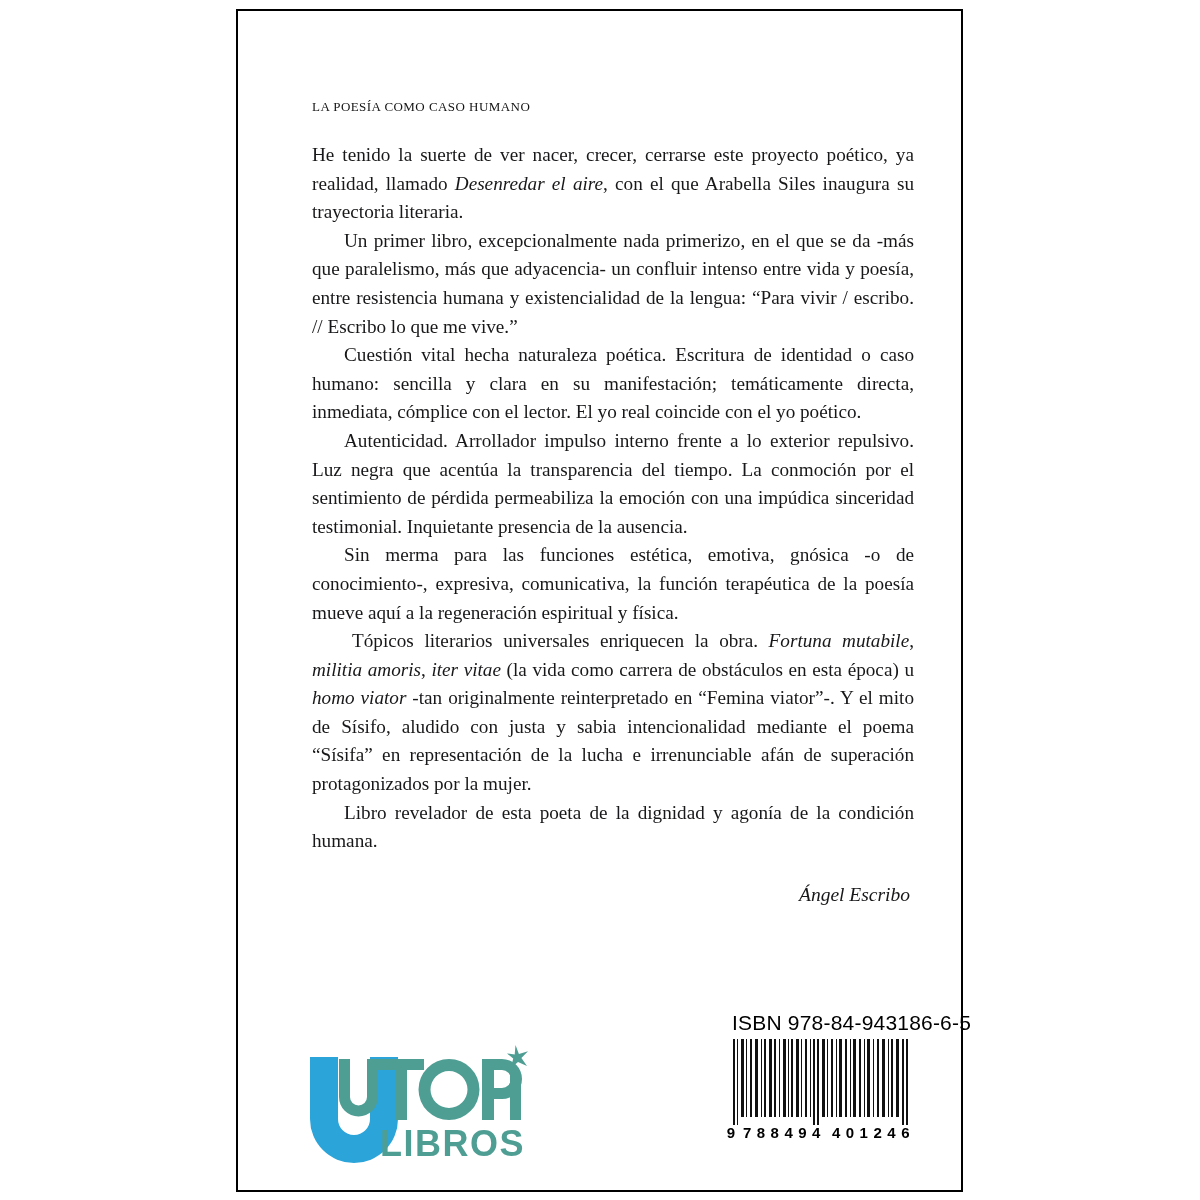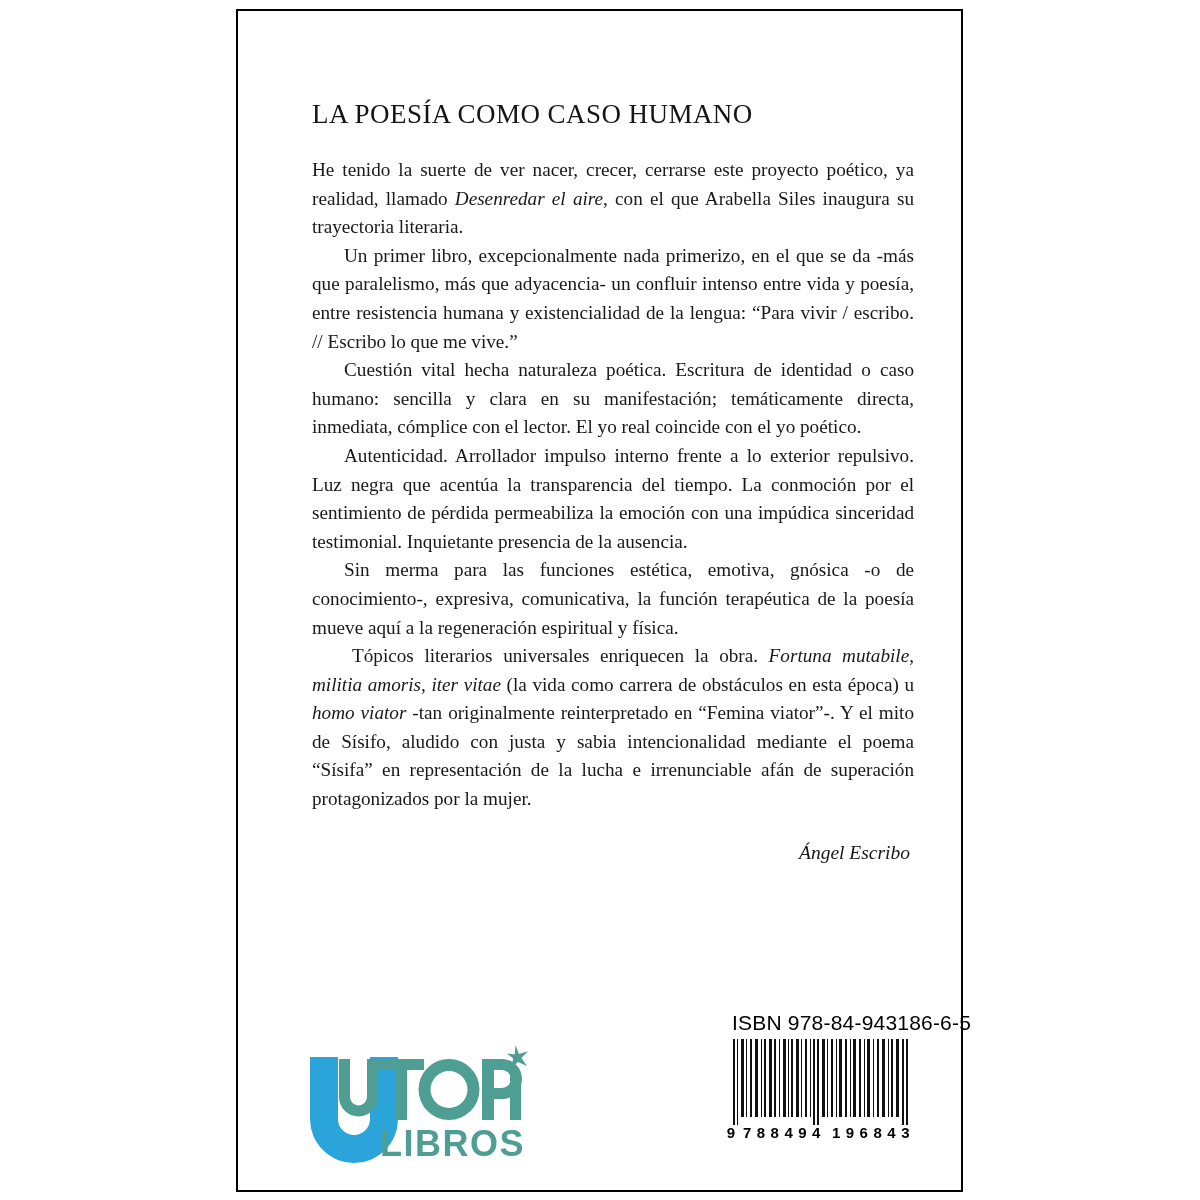--- a/index.html
+++ b/index.html
@@ -30,21 +30,21 @@
   
   #blurb {
     position: absolute;
     left: 74px;
     top: 88px;
     width: 602px;
   }
 
   #cover-title {
     font-family: "Liberation Serif", serif;
-    font-size: 27px;
+    font-size: 13px;
     letter-spacing: 0.45px;
     color: #141414;
     margin: 0 0 26px 0;
     font-weight: 400;
     white-space: nowrap;
   }
 
   .para {
     font-family: Liberation Serif, serif;
     font-size: 19.2px;
@@ -122,20 +122,21 @@
   <div id="blurb">
 
     <h1 id="cover-title">LA POESÍA COMO CASO HUMANO</h1>
 
     <p class="para"><span>He tenido la suerte de ver nacer, crecer, cerrarse este proyecto poético, ya realidad, llamado </span><i>Desenredar el aire</i><span>, con el que Arabella Siles inaugura su trayectoria literaria.</span></p>
     <p class="para indent"><span>Un primer libro, excepcionalmente nada primerizo, en el que se da -más que paralelismo, más que adyacencia- un confluir intenso entre vida y poesía, entre resistencia humana y existencialidad de la lengua: “Para vivir / escribo. // Escribo lo que me vive.”</span></p>
     <p class="para indent"><span>Cuestión vital hecha naturaleza poética. Escritura de identidad o caso humano: sencilla y clara en su manifestación; temáticamente directa, inmediata, cómplice con el lector. El yo real coincide con el yo poético.</span></p>
     <p class="para indent"><span>Autenticidad. Arrollador impulso interno frente a lo exterior repulsivo. Luz negra que acentúa la transparencia del tiempo. La conmoción por el sentimiento de pérdida permeabiliza la emoción con una impúdica sinceridad testimonial. Inquietante presencia de la ausencia.</span></p>
     <p class="para indent"><span>Sin merma para las funciones estética, emotiva, gnósica -o de conocimiento-, expresiva, comunicativa, la función terapéutica de la poesía mueve aquí a la regeneración espiritual y física.</span></p>
     <p class="para indent-wide"><span>Tópicos literarios universales enriquecen la obra. </span><i>Fortuna mutabile</i><span>, </span><i>militia amoris</i><span>, </span><i>iter vitae</i><span> (la vida como carrera de obstáculos en esta época) u </span><i>homo viator</i><span> -tan originalmente reinterpretado en “Femina viator”-. Y el mito de Sísifo, aludido con justa y sabia intencionalidad mediante el poema “Sísifa” en representación de la lucha e irrenunciable afán de superación protagonizados por la mujer.</span></p>
+    <p class="para indent"><span>Libro revelador de esta poeta de la dignidad y agonía de la condición humana.</span></p>
 
     <div id="signature">Ángel Escribo</div>
   </div>
 
   <div id="publisher-logo">
     <svg width="230" height="120" viewBox="0 0 230 120" xmlns="http://www.w3.org/2000/svg">
 
       <path d="M12 14 h28 v62 a16 16 0 0 0 32 0 V14 h28 v62 a44 44 0 0 1 -88 0 Z" fill="#2ba4da"></path>
 
       <path d="M41 16 h11 v38 a8.5 8.5 0 0 0 17 0 V16 h11 v38 a19.5 19.5 0 0 1 -39 0 Z" fill="#4f9e94"></path>
@@ -198,17 +199,17 @@
         <rect x="163" y="0" width="1" height="78"></rect>
         <rect x="166" y="0" width="2" height="78"></rect>
         <rect x="171" y="0" width="3" height="78"></rect>
         <rect x="177" y="0" width="2" height="86"></rect>
         <rect x="181" y="0" width="2" height="86"></rect>
       </g>
     </svg>
     <div id="barcode-digits">
       <span class="bd-left">9</span>
       <span class="bd-mid">788494</span>
-      <span class="bd-right">196843</span>
+      <span class="bd-right">401246</span>
     </div>
   </div>
 
 </div>
 
 </body></html>

